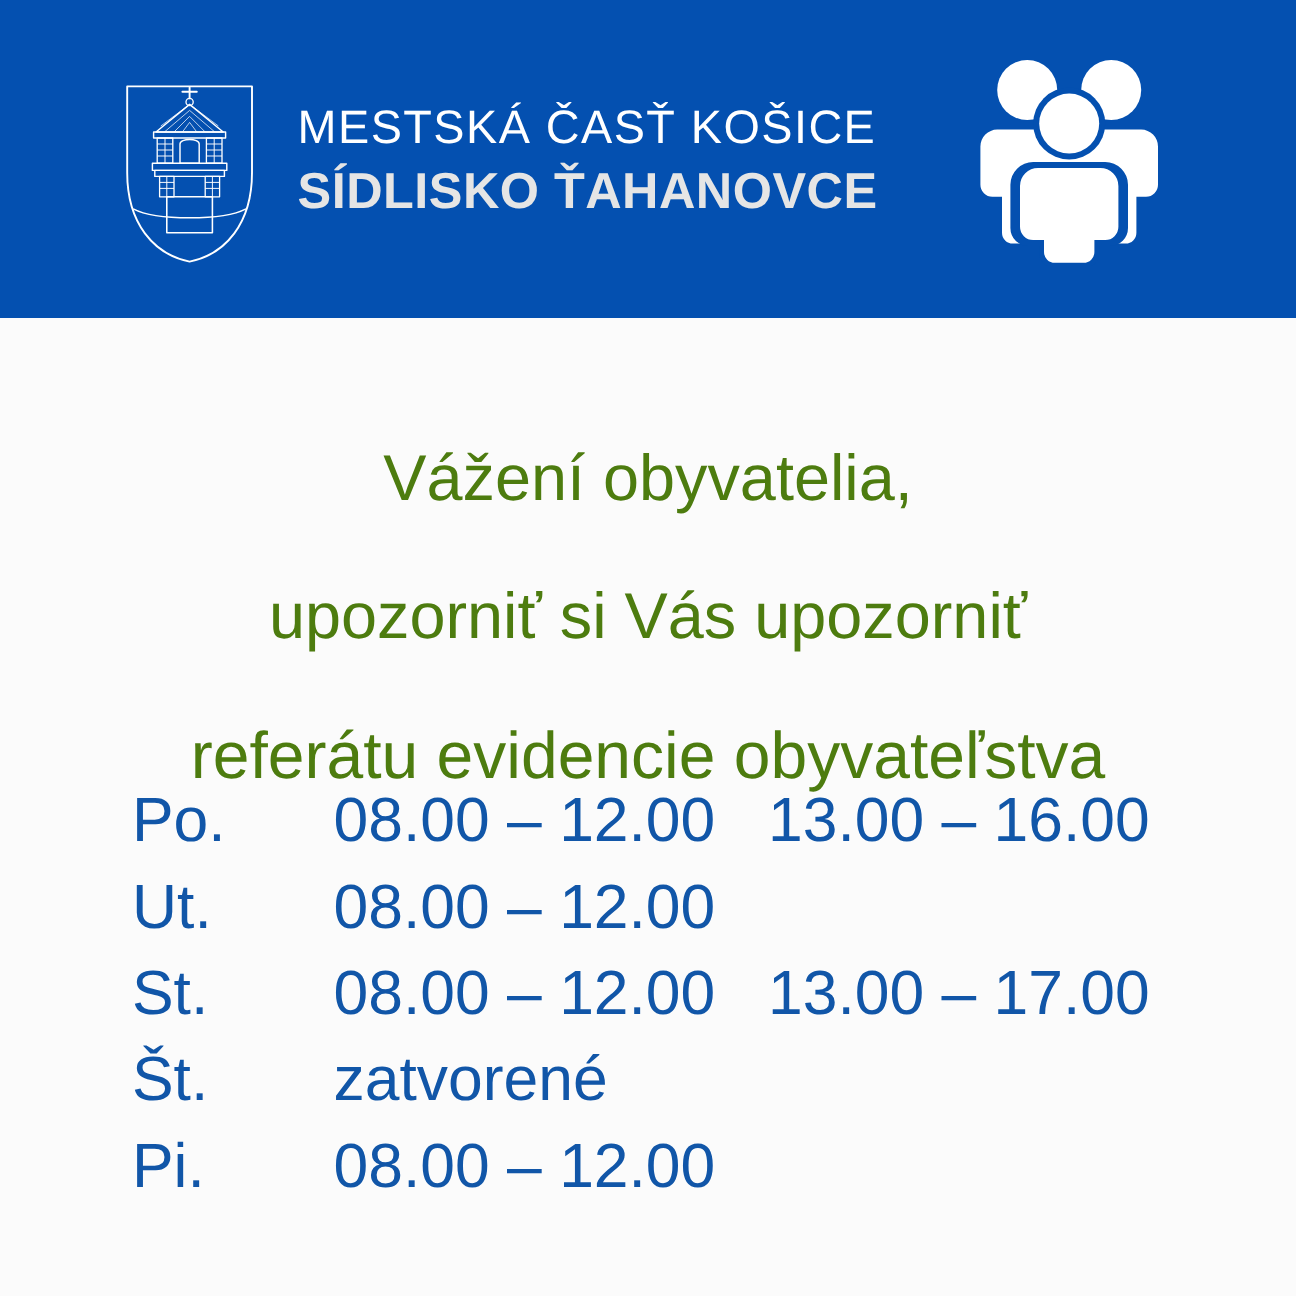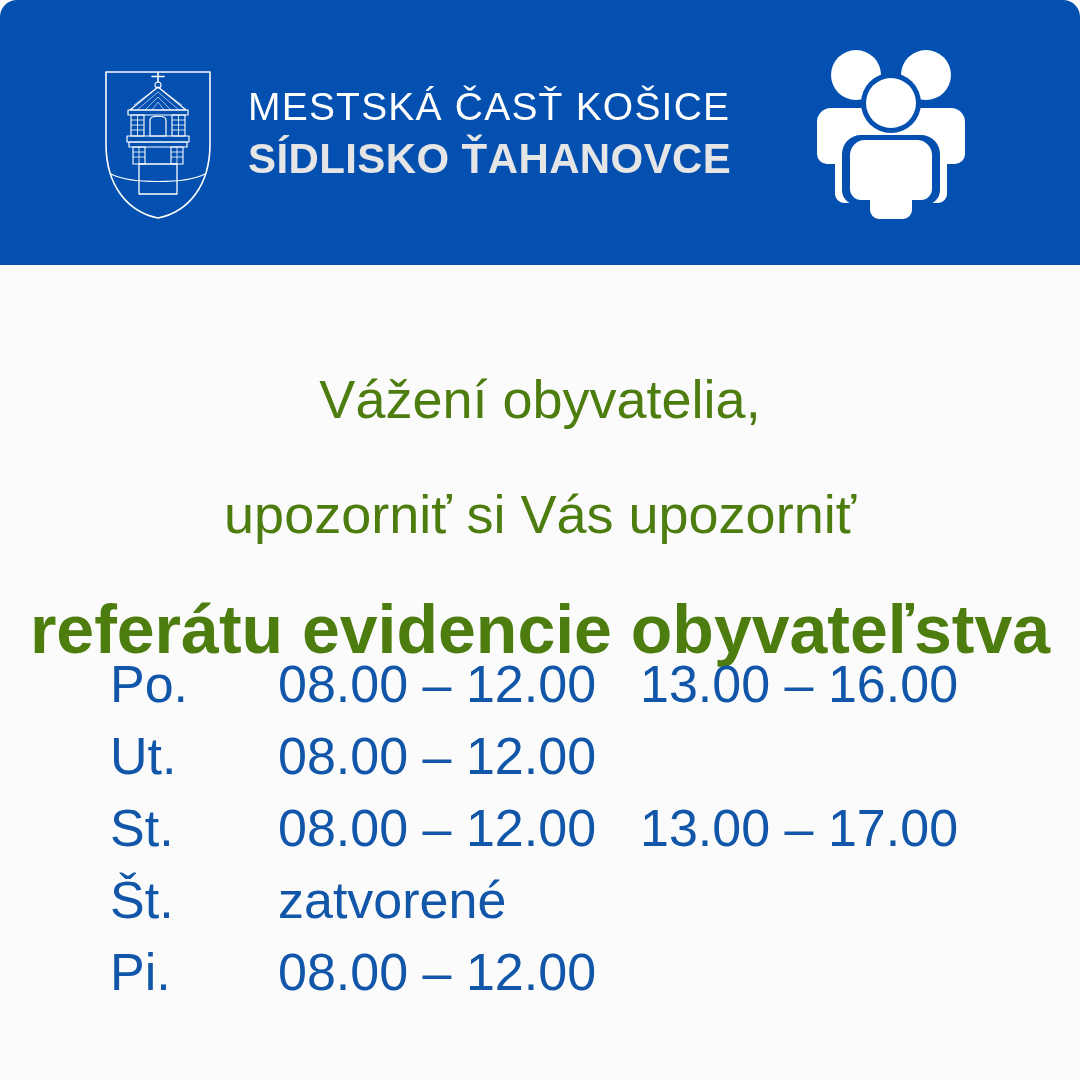--- a/index.html
+++ b/index.html
@@ -13,21 +13,20 @@
     font-family: "Liberation Sans", sans-serif;
     overflow: hidden;
   }
 
   #poster {
     position: relative;
     width: 1080px;
     height: 1080px;
     background: #fbfbfb;
     overflow: hidden;
-    border-radius: 17px;
   }
 
   
   .header-band {
     position: absolute;
     left: 0;
     top: 0;
     width: 1080px;
     height: 265px;
     background: #0450b0;
@@ -91,22 +90,22 @@
     color: #4d7c0f;
     white-space: nowrap;
     margin-top: 44px;
   }
 
   .msg-line .bold {
     font-weight: 700;
   }
 
   .msg-line.strong {
-    font-weight: 700;
-    font-size: 68px;
+    font-weight: 400;
+    font-size: 55px;
   }
 
   
   .hours {
     position: absolute;
     left: 110px;
     top: 648px;
     width: 900px;
   }
 

